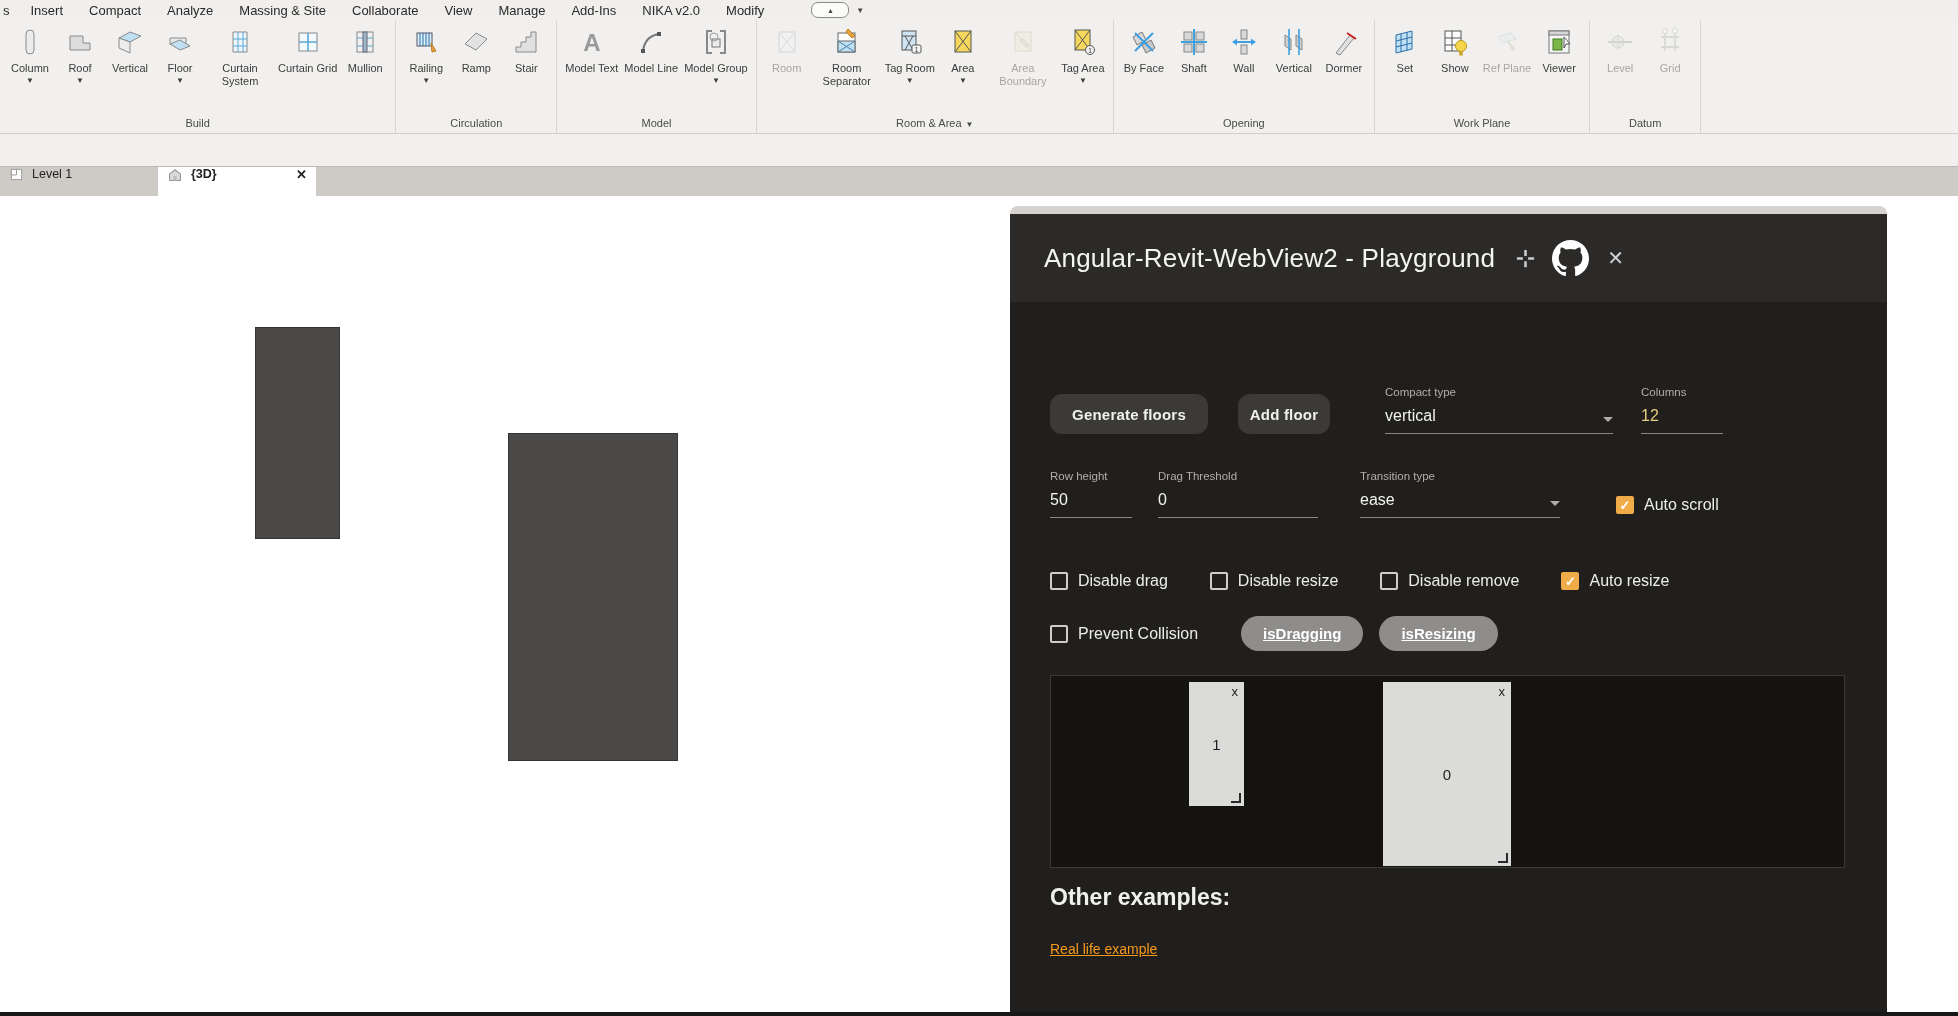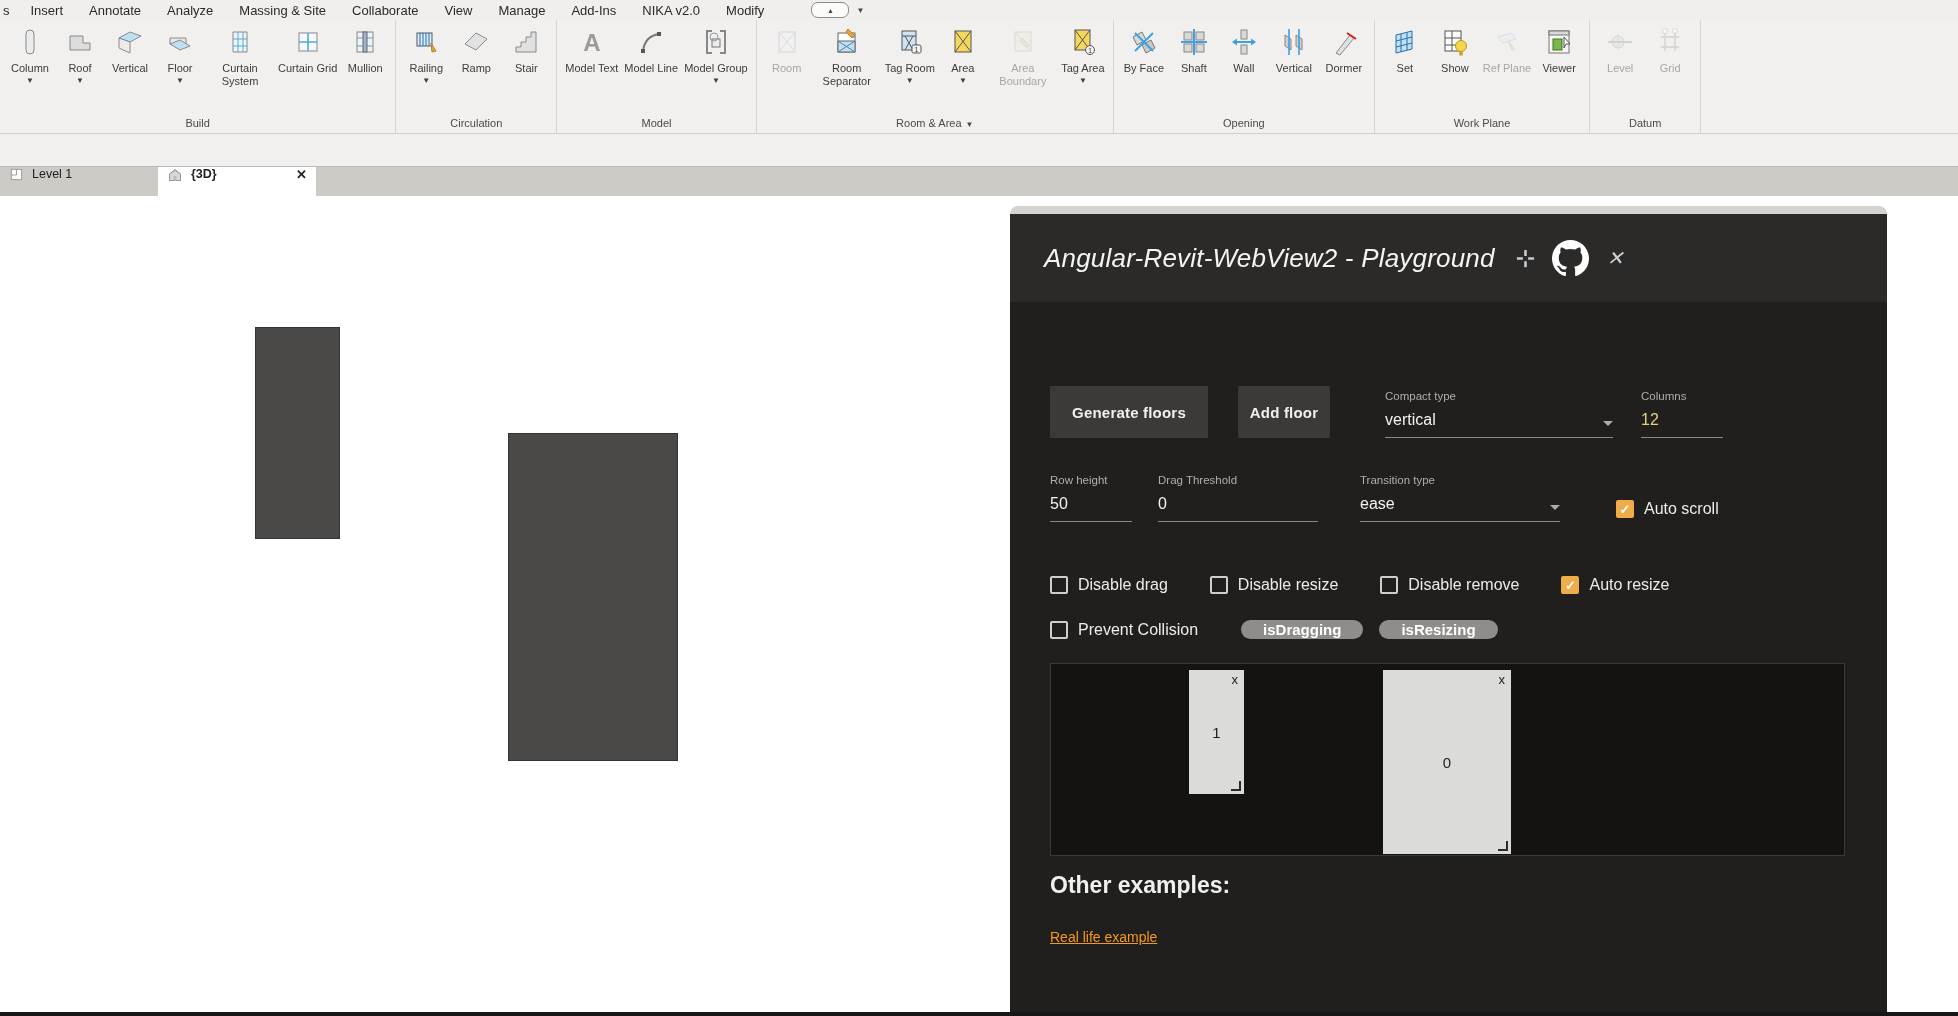--- a/index.html
+++ b/index.html
@@ -42,53 +42,53 @@
   .canvas{position:absolute;left:0;top:196px;right:0;bottom:4px;background:#ffffff;}
   .model-rect{position:absolute;background:#4a4948;border:1px solid #353434;box-sizing:border-box;}
   .rect-a{left:255px;top:131px;width:85px;height:212px;}
   .rect-b{left:508px;top:237px;width:170px;height:328px;}
   .bottomline{position:absolute;left:0;right:0;bottom:0;height:4px;background:#171717;z-index:60;}
 
   
   .panel{position:absolute;left:1010px;top:206px;width:877px;bottom:0;z-index:50;
          display:flex;flex-direction:column;}
   .panel-cap{height:8px;background:#d5d2cf;border-radius:8px 8px 0 0;}
-  .panel-header{height:88px;background:#2b2a28;display:flex;align-items:center;padding:0 0 0 34px;font-style:italic;}
+  .panel-header{height:88px;background:#2b2a28;display:flex;align-items:center;padding:0 0 0 34px;}
   .panel-title{font-size:26px;font-weight:500;color:#f4f4f2;letter-spacing:.2px;}
   .drag-handle{margin-left:20px;display:flex;align-items:center;}
   .gh-link{margin-left:16px;display:flex;align-items:center;cursor:pointer;}
   .panel-close{margin-left:18px;font-size:20px;color:#ccd1d7;cursor:pointer;}
   .panel-body{flex:1;background:#201f1d;padding:0 40px;box-sizing:border-box;overflow:hidden;}
 
   .row{display:flex;align-items:flex-end;}
   .row1{margin-top:84px;}
   .row2{margin-top:36px;}
-  .btn{height:52px;background:#3b3a38;border:none;border-radius:0;color:#f0f0ee;
+  .btn{height:40px;background:#3b3a38;border:none;border-radius:12px;color:#f0f0ee;
        font-family:inherit;font-size:15px;font-weight:600;letter-spacing:.2px;cursor:pointer;}
   .btn-generate{width:158px;}
   .btn-add{width:92px;margin-left:30px;}
 
   .field{display:flex;flex-direction:column;}
   .f-label{font-size:11.5px;color:#b0aeab;margin-bottom:9px;}
   .f-control{border-bottom:1px solid #8b8987;display:flex;align-items:flex-end;
              justify-content:space-between;padding-bottom:8px;font-size:16px;color:#f2f2f0;cursor:pointer;}
   .caret-down{width:0;height:0;border-left:5px solid transparent;border-right:5px solid transparent;
               border-top:5px solid #aeaca9;margin-bottom:3px;}
   .amber-val{color:#e6cf7f;}
   .w228{width:228px;} .w82{width:82px;} .w160{width:160px;} .w200{width:200px;align-items:flex-end;}
   .ml55{margin-left:55px;} .ml28{margin-left:28px;} .ml26{margin-left:26px;} .ml42{margin-left:42px;} .ml56{margin-left:56px;}
 
   .cb{display:flex;align-items:center;gap:10px;font-size:16px;color:#ececea;cursor:pointer;}
   .cb .box{width:18px;height:18px;border:2px solid #cfcecc;border-radius:2px;box-sizing:border-box;
            display:flex;align-items:center;justify-content:center;font-size:13px;font-weight:bold;color:#fff;line-height:1;}
   .cb.checked .box{background:#f0ac49;border-color:#f0ac49;}
   .cb-row{display:flex;align-items:center;margin-top:54px;gap:42px;}
   .cb-row2{display:flex;align-items:center;margin-top:26px;}
-  .chip{background:#8e8d8b;color:#fff;font-weight:bold;font-size:15px;padding:1px 22px;
-        border-radius:18px;margin-left:16px;cursor:default;}
+  .chip{background:#8e8d8b;color:#fff;font-weight:bold;font-size:15px;padding:9px 22px;
+        border-radius:18px;margin-left:16px;cursor:default;text-decoration:underline;}
   .chip.first{margin-left:43px;}
 
   .gridwrap{position:relative;margin-top:24px;width:795px;height:193px;background:#141312;
             border:1px solid #3a3935;box-sizing:border-box;}
   .gitem{position:absolute;background:#dbdbd9;color:#1e1e1e;cursor:move;}
   .gitem-1{left:138px;top:6px;width:55px;height:124px;}
   .gitem-0{left:332px;top:6px;width:128px;height:184px;}
   .gi-close{position:absolute;top:2px;right:6px;font-size:13px;cursor:pointer;}
   .gi-num{position:absolute;inset:0;display:flex;align-items:center;justify-content:center;font-size:15px;}
   .gi-resize{position:absolute;right:3px;bottom:3px;width:8px;height:8px;
@@ -100,21 +100,21 @@
 </style>
 </head>
 <body>
 
 <div class="app">
 
   <div class="menubar">
     <div class="menu-items" id="menu-items">
         <span class="menu-item">s</span>
         <span class="menu-item">Insert</span>
-        <span class="menu-item">Annotate</span>
+        <span class="menu-item">Compact</span>
         <span class="menu-item">Analyze</span>
         <span class="menu-item">Massing &amp; Site</span>
         <span class="menu-item">Collaborate</span>
         <span class="menu-item">View</span>
         <span class="menu-item">Manage</span>
         <span class="menu-item">Add-Ins</span>
         <span class="menu-item">NIKA v2.0</span>
         <span class="menu-item">Modify</span>
       </div>
     <div class="ribbon-toggle">

